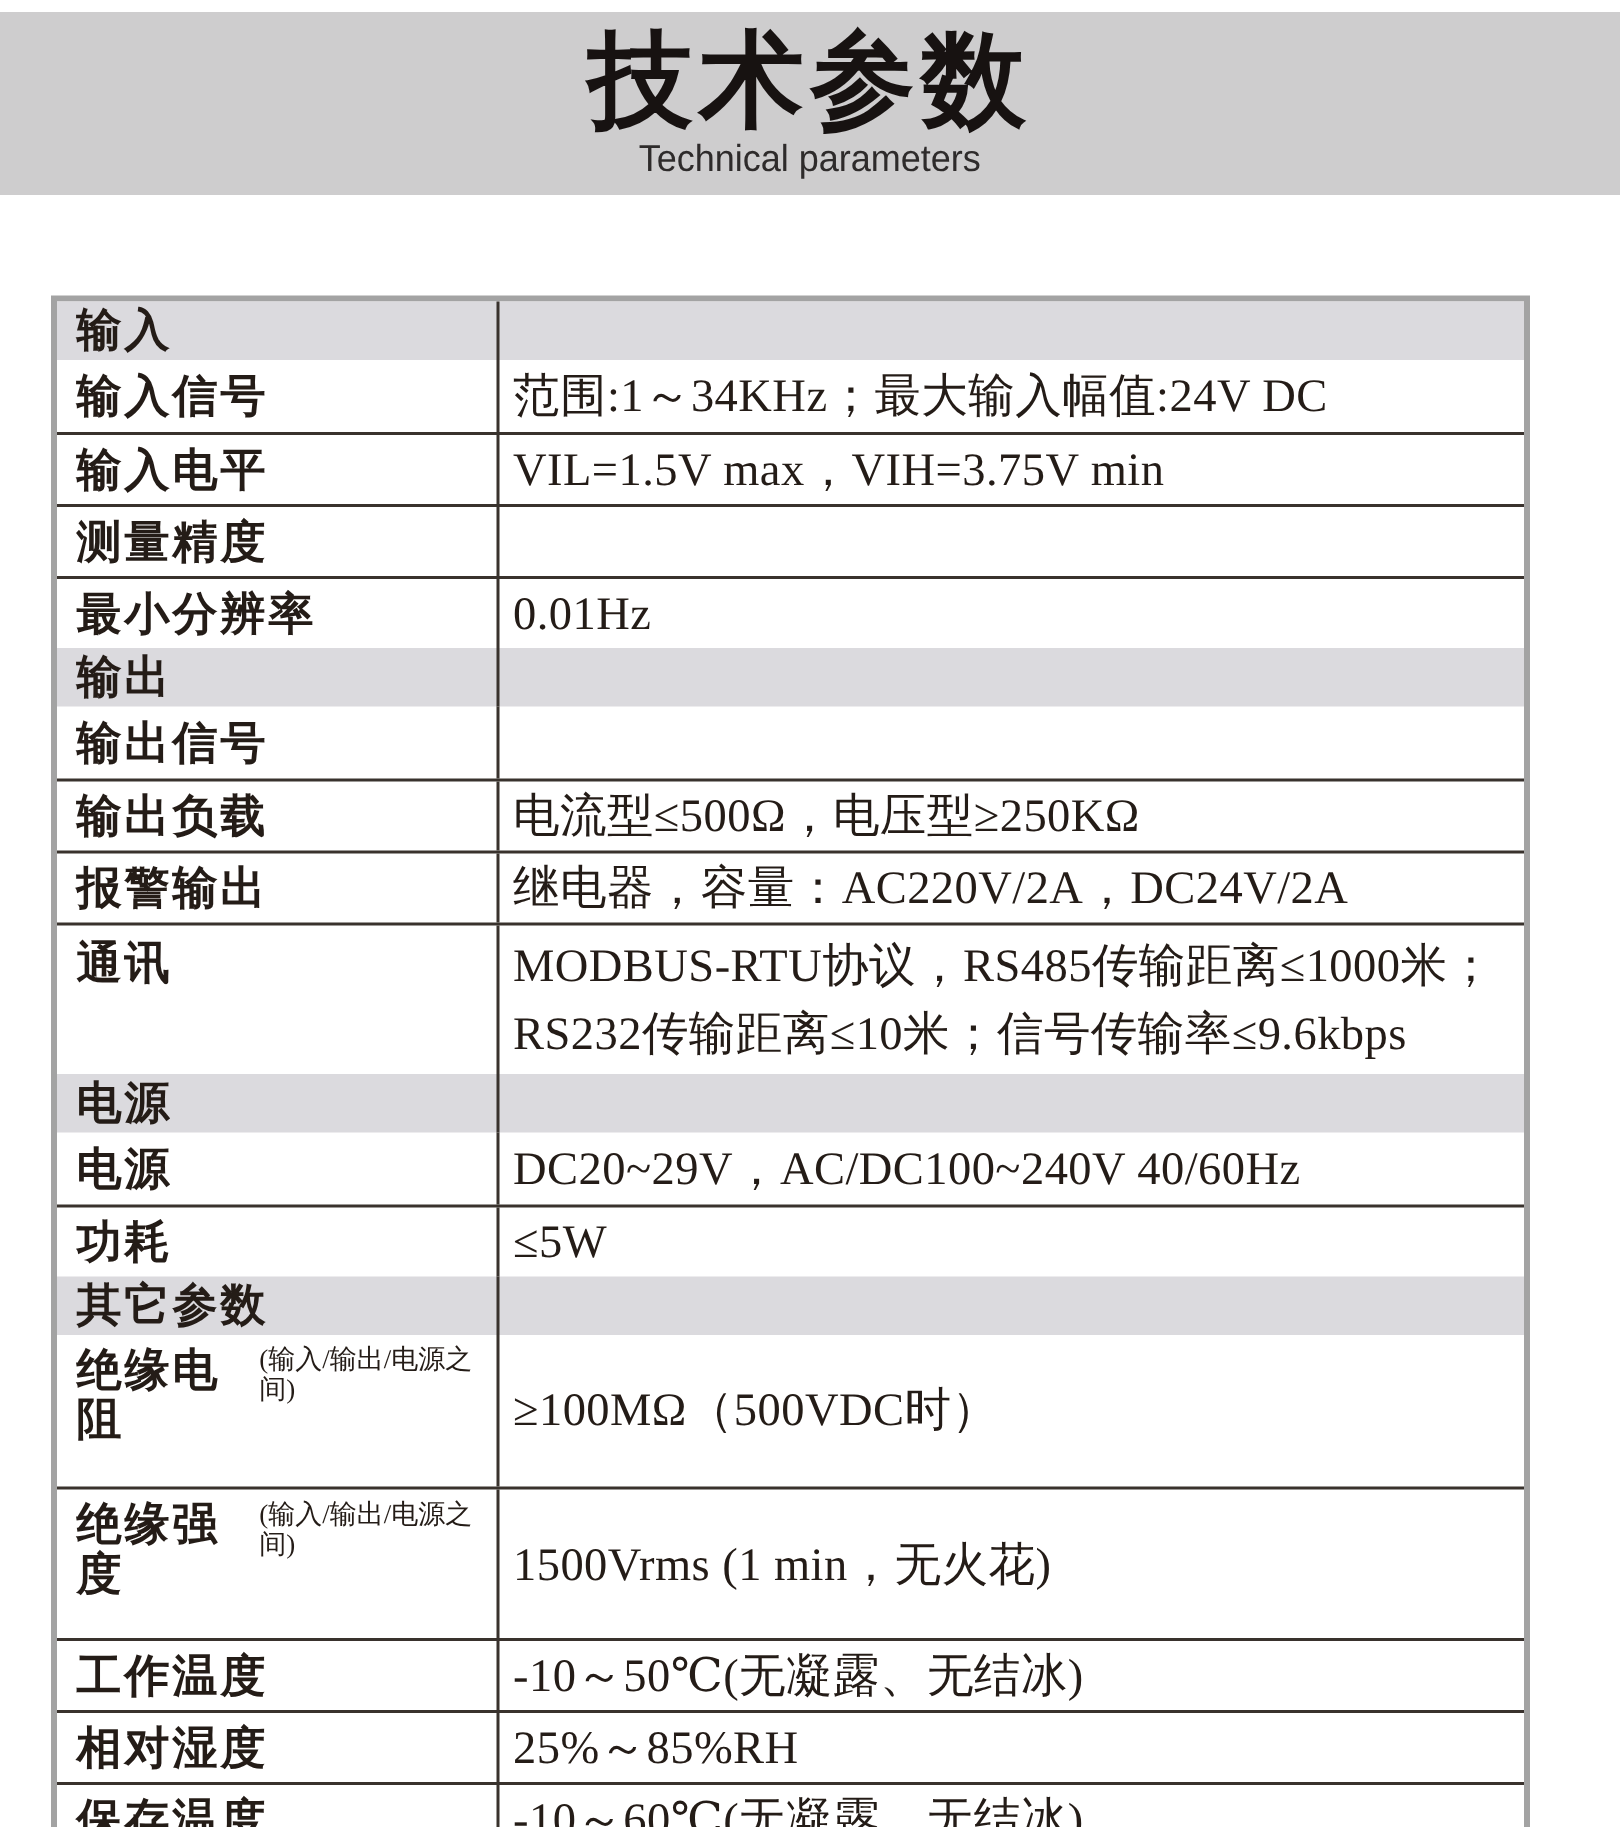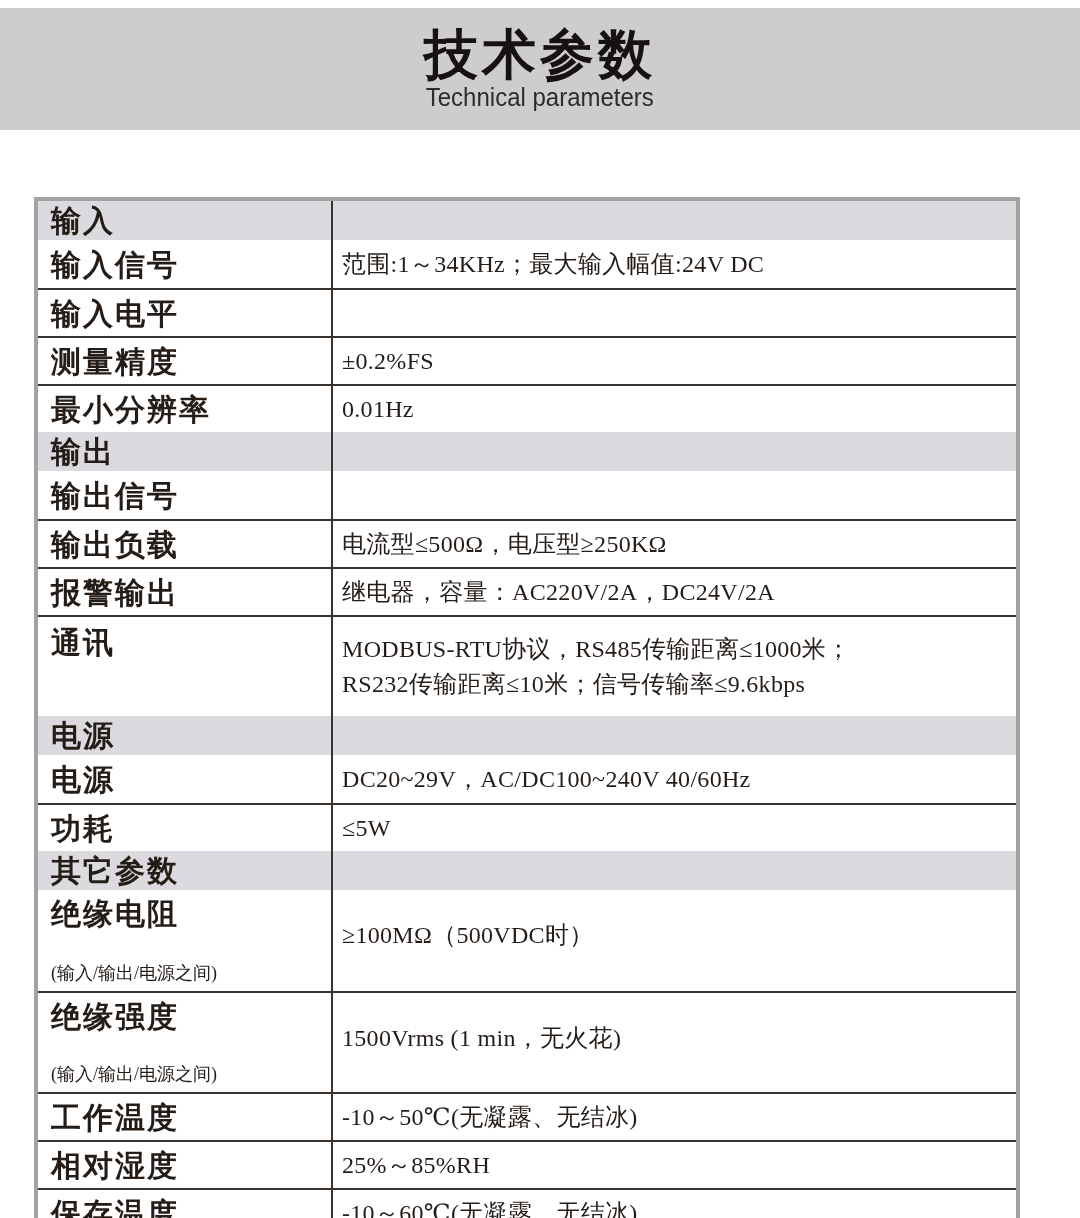--- a/index.html
+++ b/index.html
@@ -9,21 +9,21 @@
     overflow:hidden;
   }
   
   .banner{
     position:absolute;top:8px;left:0;width:1080px;height:122px;
     background:#cecdce;display:flex;flex-direction:column;
     align-items:center;justify-content:center;
   }
   .title{
     font-family:"Liberation Sans","DejaVu Sans",sans-serif;
-    font-size:54px;font-weight:800;letter-spacing:4px;color:#171211;
+    font-size:70px;font-weight:800;letter-spacing:4px;color:#171211;
     line-height:1.05;
   }
   .subtitle{
     font-family:"Liberation Sans","DejaVu Sans",sans-serif;
     font-size:25px;font-weight:400;color:#2e2b2b;letter-spacing:0px;
     margin-top:1px;transform:scaleX(0.96);
   }
   
   .spec-table{
     position:absolute;top:197px;left:34px;width:978px;
@@ -38,26 +38,26 @@
   .cell-label{
     width:295px;flex:0 0 295px;box-sizing:border-box;
     border-right:2px solid #39322d;
     display:flex;align-items:center;padding-left:13px;
     font-size:30px;font-weight:600;letter-spacing:2px;line-height:1.1;
     color:#241c17;
   }
   .cell-value{
     flex:1;display:flex;align-items:center;box-sizing:border-box;
     padding-left:9px;padding-right:4px;
-    font-size:24px;font-weight:500;letter-spacing:0.3px;line-height:1.42;
+    font-size:31px;font-weight:500;letter-spacing:0.3px;line-height:1.42;
     white-space:pre-line;color:#241c17;
   }
   .trow.tall .cell-label{align-items:flex-start;padding-top:9px;}
   .trow.tall.labeled .cell-label{
-    flex-direction:column;align-items:flex-start;justify-content:space-between;
+    flex-direction:row;align-items:flex-start;justify-content:space-between;
     padding-top:7px;padding-bottom:7px;
   }
   .trow.tall.labeled .cell-value{align-items:flex-start;padding-top:11px;margin-top:17px;}
   .sub-label{
     font-size:18px;font-weight:400;letter-spacing:0px;line-height:1.1;
   }
 </style>
 </head>
 <body>
 
@@ -73,25 +73,25 @@
     <div class="cell-value"></div>
   </div>
 
   <div class="trow">
     <div class="cell-label">输入信号</div>
     <div class="cell-value">范围:1～34KHz；最大输入幅值:24V DC</div>
   </div>
 
   <div class="trow sep">
     <div class="cell-label">输入电平</div>
+    <div class="cell-value">VIL=1.5V max，VIH=3.75V min</div>
   </div>
 
   <div class="trow sep">
     <div class="cell-label">测量精度</div>
-    <div class="cell-value">±0.2%FS</div>
   </div>
 
   <div class="trow sep">
     <div class="cell-label">最小分辨率</div>
     <div class="cell-value">0.01Hz</div>
   </div>
 
   <div class="trow section">
     <div class="cell-label">输出</div>
     <div class="cell-value"></div>

